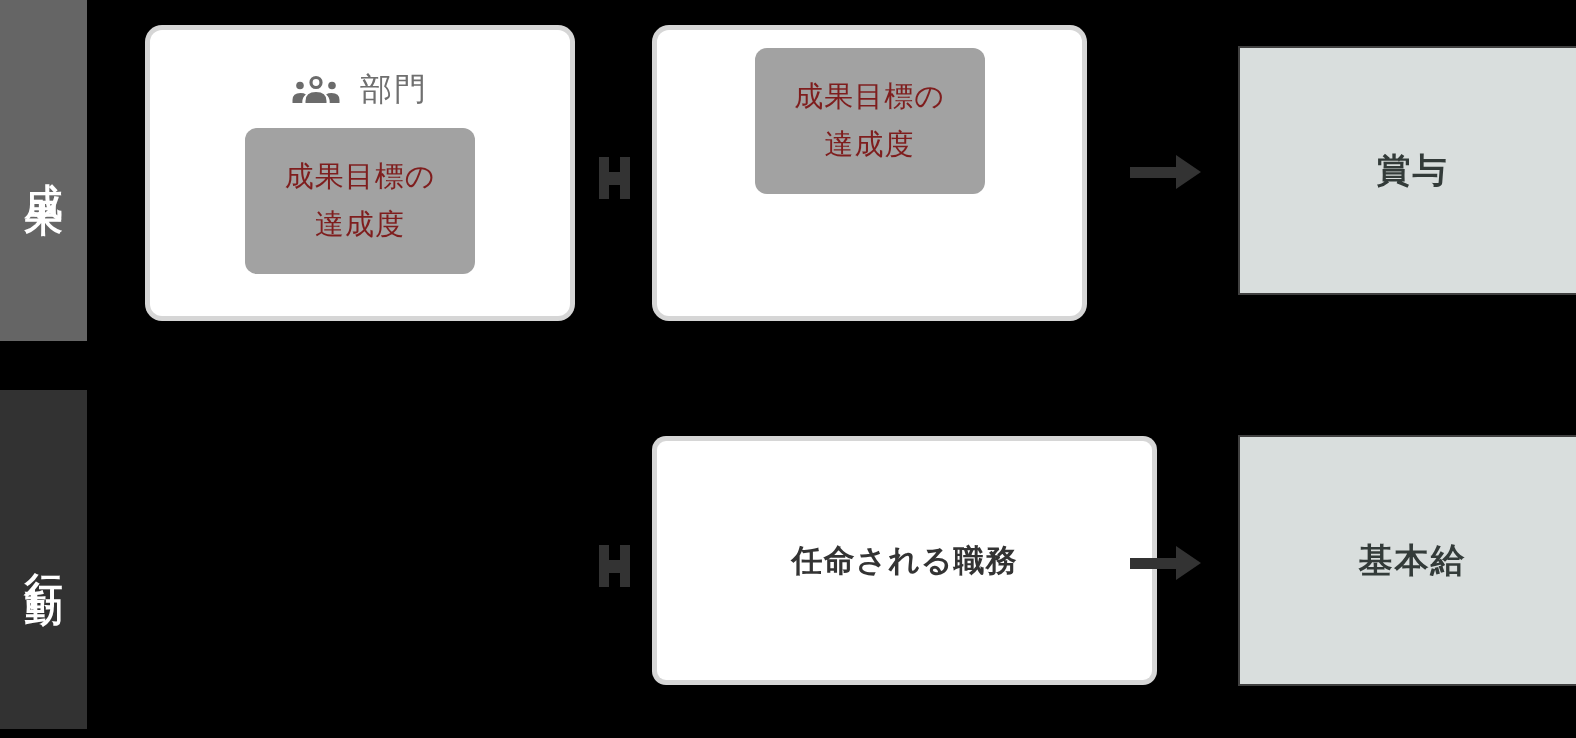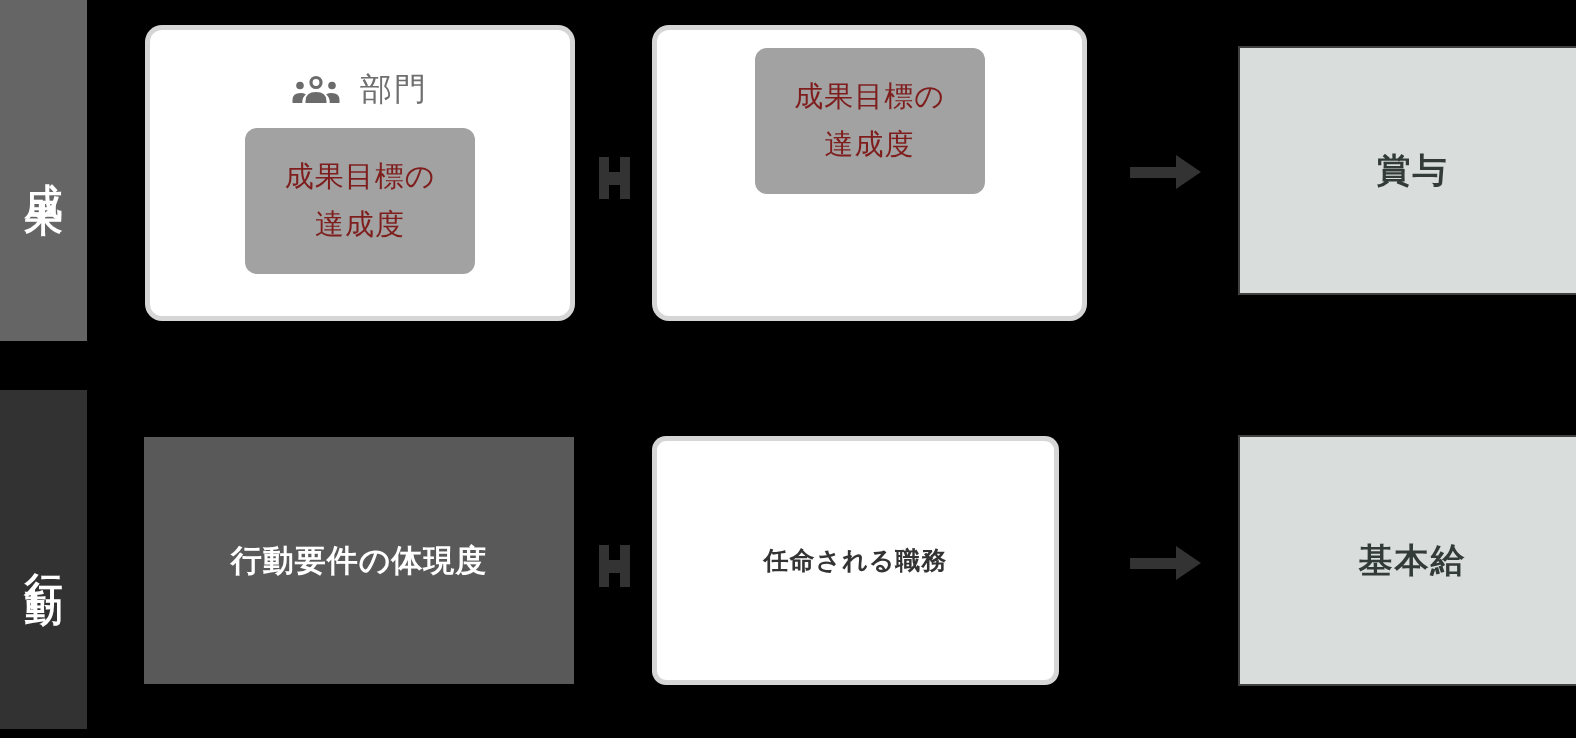--- a/index.html
+++ b/index.html
@@ -42,25 +42,25 @@
     color:#7f1d1d;font-size:29px;font-weight:400;line-height:1.65;letter-spacing:1px;
   }
   
   .req-box{
     position:absolute;left:144px;top:437px;width:430px;height:247px;
     background:var(--behavior_box,#595959);
     display:flex;align-items:center;justify-content:center;
     color:#ffffff;font-size:31px;font-weight:600;letter-spacing:1px;
   }
   .duty-card{
-    position:absolute;left:657px;top:441px;width:397px;height:239px;
+    position:absolute;left:657px;top:441px;width:495px;height:239px;
     background:var(--card_white,#ffffff);border-radius:9px;
     box-shadow:0 0 0 5px var(--card_halo,#d6d6d6);
     display:flex;align-items:center;justify-content:center;
-    color:var(--dark_text,#333333);font-size:25px;font-weight:700;letter-spacing:1px;
+    color:var(--dark_text,#333333);font-size:31px;font-weight:700;letter-spacing:1px;
   }
   
   .output-box{
     position:absolute;left:1240px;width:345px;
     background:var(--output_box,#d9dedd);
     box-shadow:0 0 0 2px rgba(255,255,255,0.25);
     display:flex;align-items:center;justify-content:center;
     color:var(--output_text,#333b39);font-size:34px;font-weight:700;letter-spacing:2px;
   }
   .output-box.bonus{top:48px;height:245px;}
@@ -129,23 +129,20 @@
 
   <div class="arrow top">
     <div class="shaft"></div>
     <div class="head"></div>
   </div>
 
   <div class="output-box bonus">
     <span>賞与</span>
   </div>
 
-  <div class="req-box">
-    <span>行動要件の体現度</span>
-  </div>
 
   <div class="h-icon bottom"></div>
 
   <div class="duty-card">
     <span>任命される職務</span>
   </div>
 
   <div class="arrow bottom">
     <div class="shaft"></div>
     <div class="head"></div>

